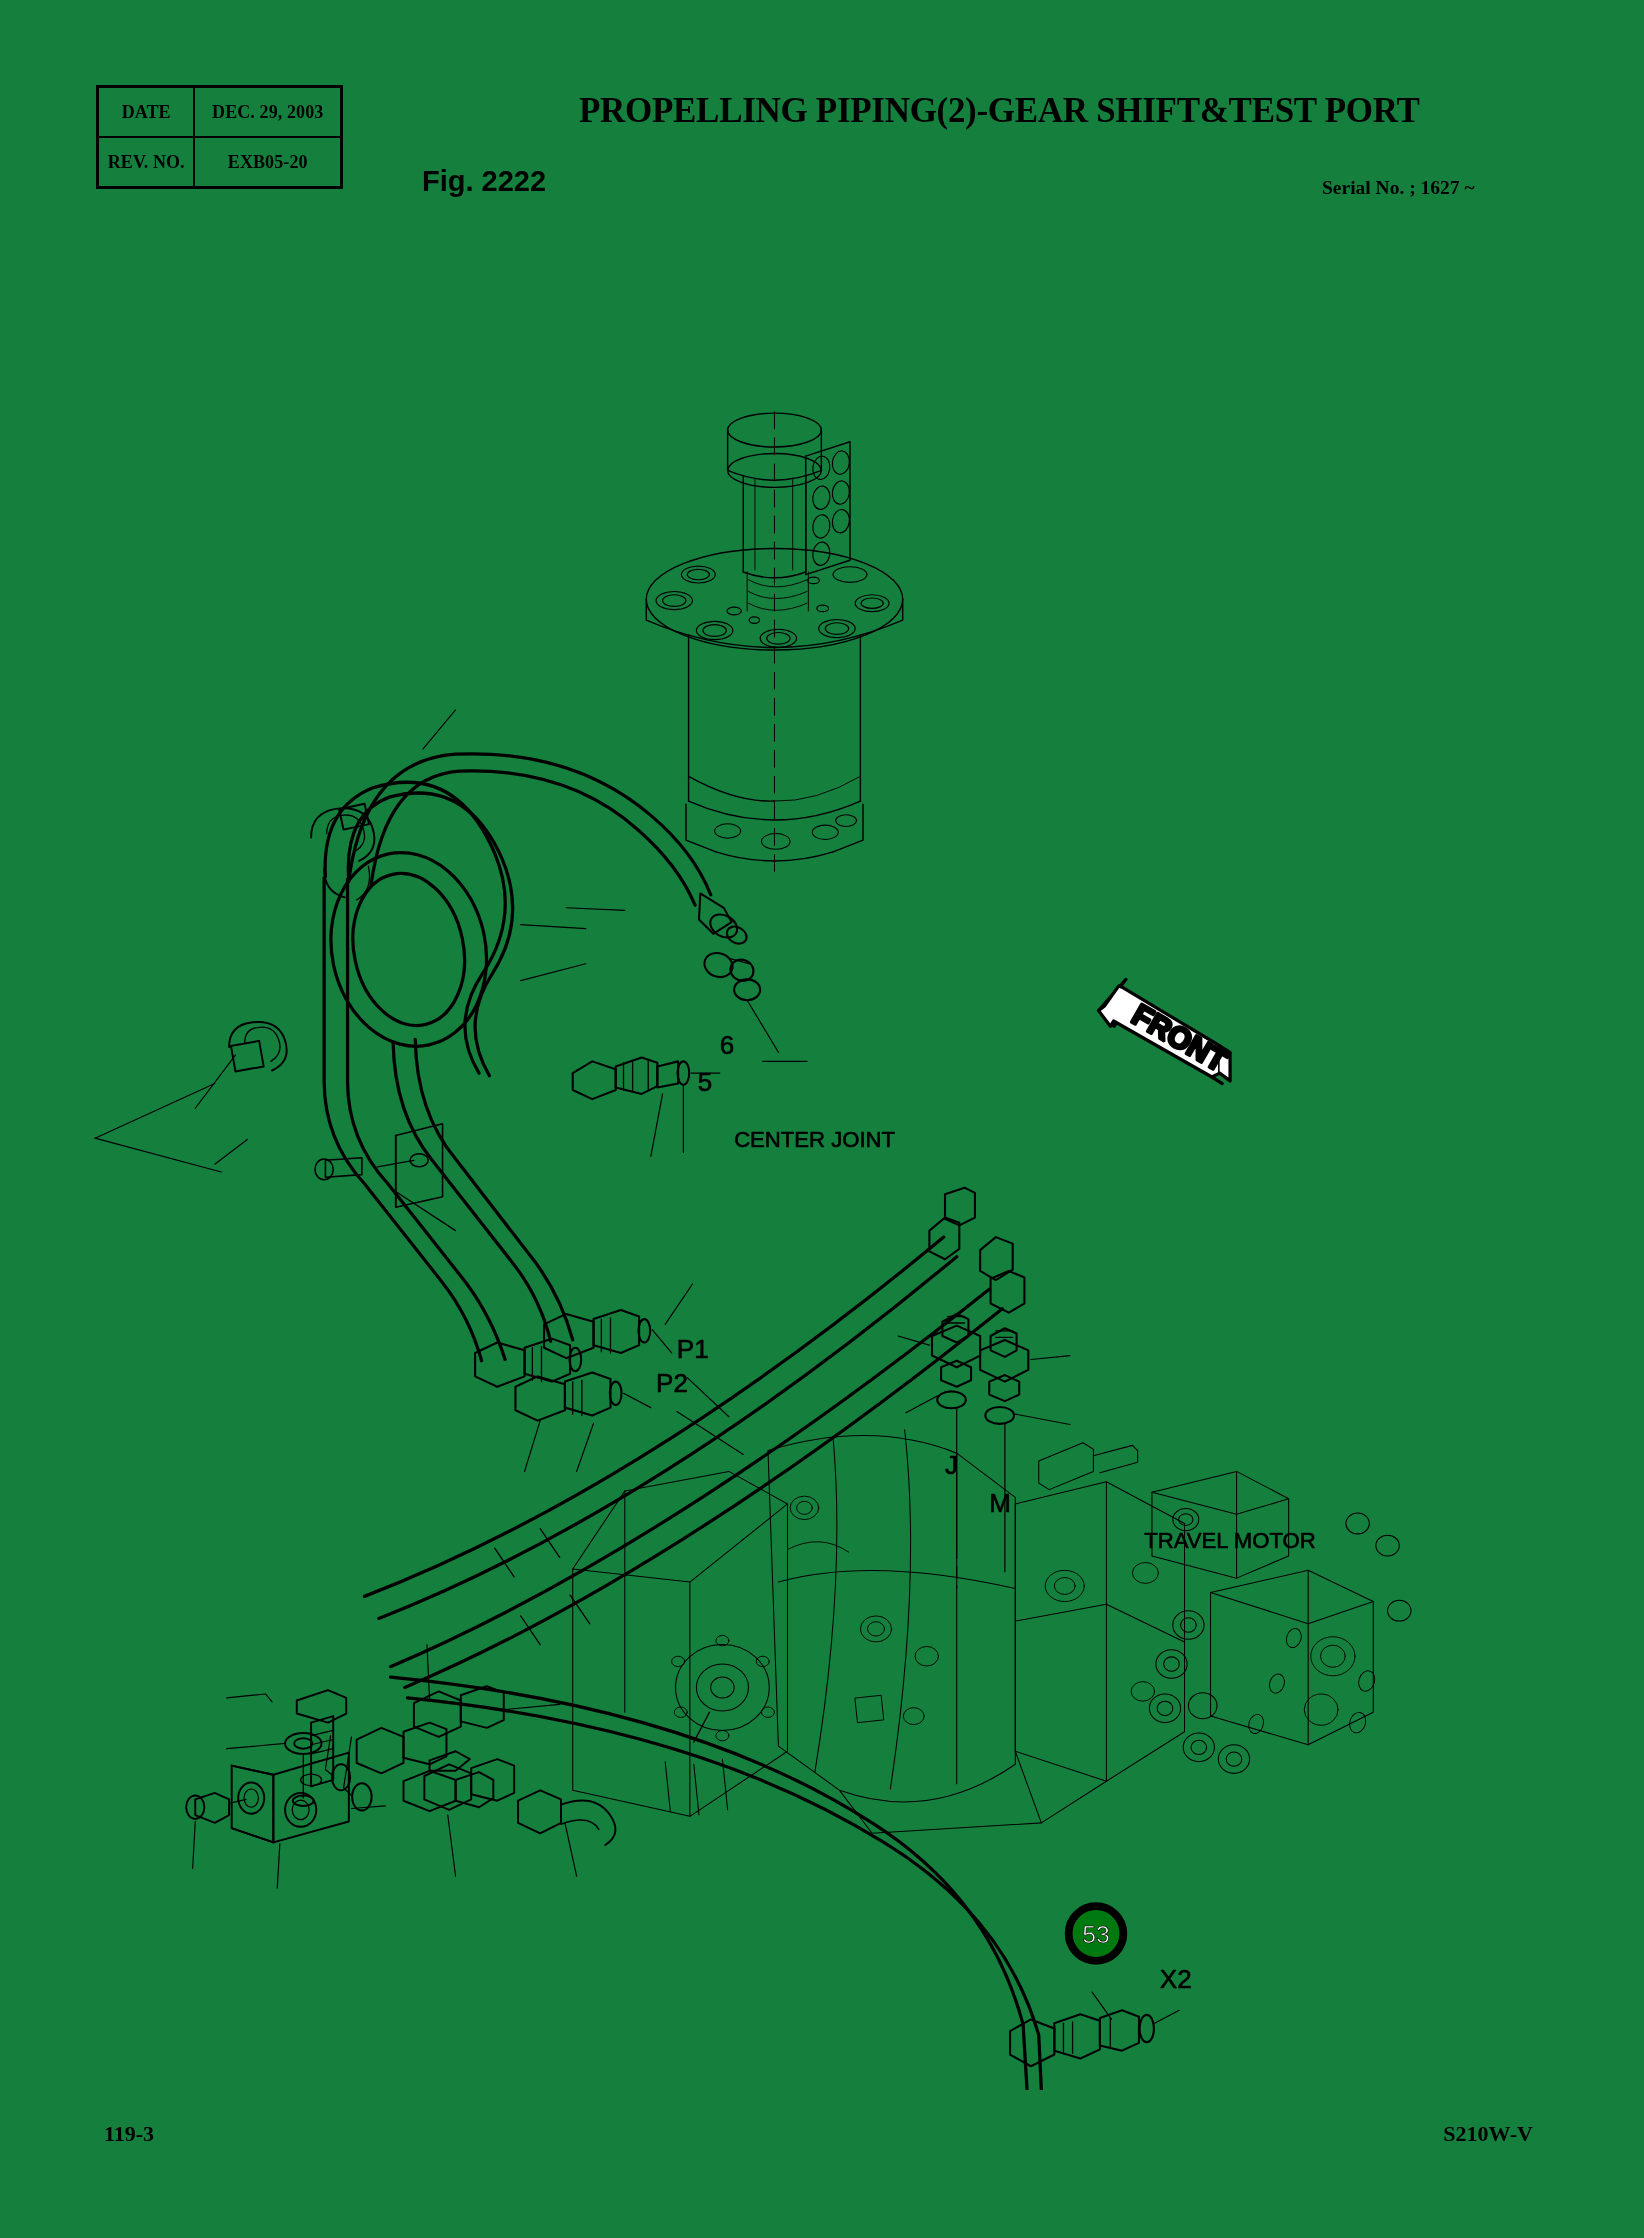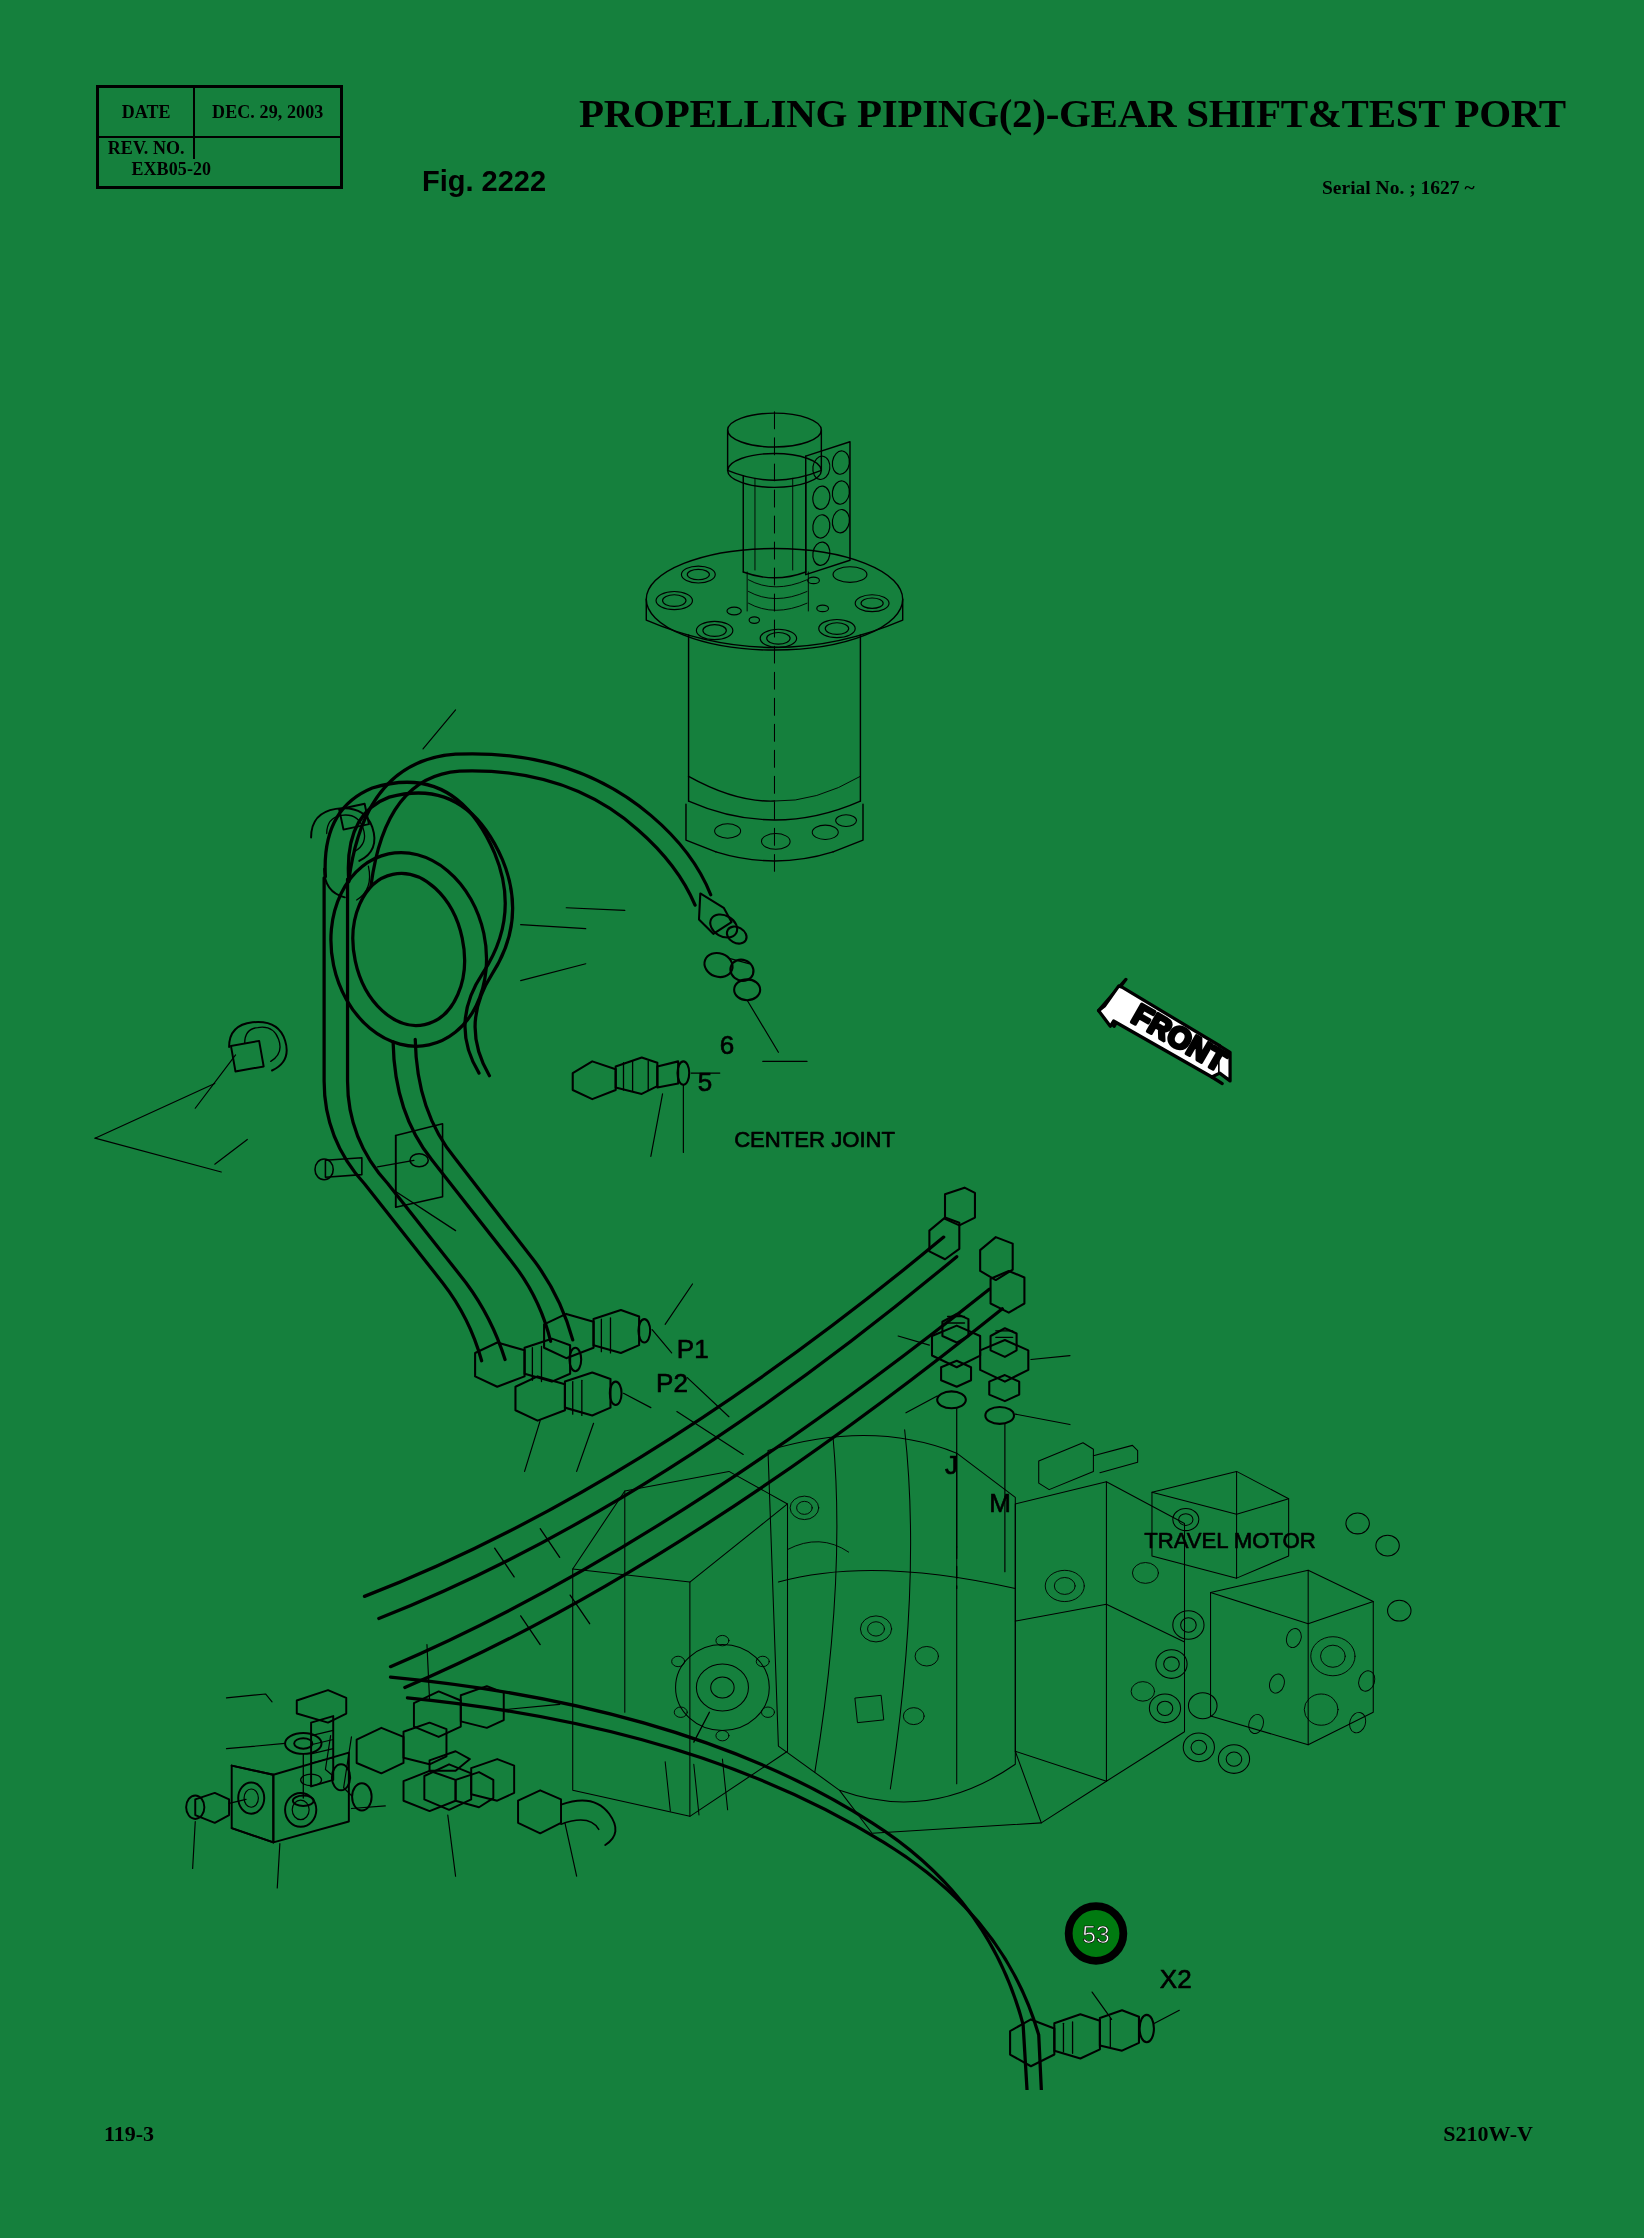--- a/index.html
+++ b/index.html
@@ -16,41 +16,41 @@
 
   
   #rev-table{
     position:absolute;left:96px;top:85px;
     width:247px;height:104px;
     border:3.9px solid #000;
     display:flex;flex-direction:column;
     font-family:"Liberation Serif", serif;
   }
   .rev-row{display:flex;flex:1;}
-  .rev-row + .rev-row{border-top:2.6px solid #000;flex-direction:column;}
+  .rev-row + .rev-row{border-top:2.6px solid #000;}
   .rev-cell{
     display:flex;align-items:center;justify-content:center;
     font-weight:bold;font-size:19.5px;color:#000;white-space:nowrap;
     letter-spacing:0.1px;
   }
   .rev-cell.k{width:40%;border-right:2.6px solid #000;font-size:18px;}
   .rev-cell.v{width:60%;font-size:18px;}
 
   #fig-no{
     position:absolute;left:422px;top:120px;
     font-family:Liberation Sans, sans-serif;
     font-weight:bold;font-size:29px;color:#000;white-space:nowrap;margin-top:45px;
   }
   #title-block{
     position:absolute;left:579px;top:91px;
     font-family:"Liberation Serif", serif;
     color:#000;
   }
   .title-line{
-    font-weight:bold;font-size:41px;line-height:1.12;white-space:nowrap;
+    font-weight:bold;font-size:35px;line-height:1.12;white-space:nowrap;
     letter-spacing:-0.3px;
   }
   #serial-no{
     position:absolute;left:1286px;top:177px;
     font-family:"Liberation Serif", serif;
     font-weight:bold;font-size:19.5px;color:#000;white-space:nowrap;margin-left:36px;
   }
 
   
   #footer-left{

